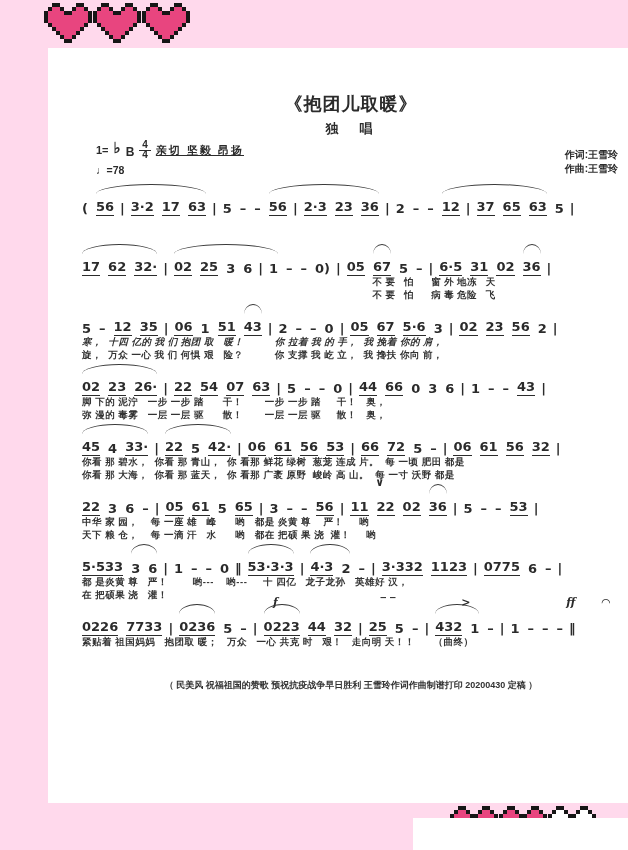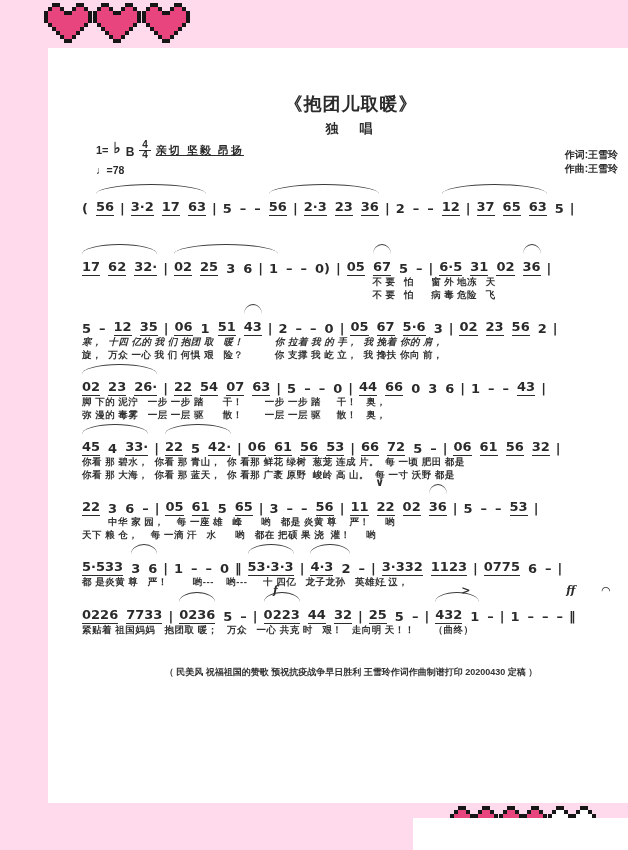--- a/index.html
+++ b/index.html
@@ -495,21 +495,21 @@
             <span class="tk u">36</span>
             <span class="tk bar">|</span>
             <span class="tk">5</span>
             <span class="tk">–</span>
             <span class="tk">–</span>
             <span class="tk u">53</span>
             <span class="tk bar">|</span>
             <div class="arc" style="left: 347px; width: 18px;"></div>
             <span class="mark" style="left: 54.5%;">∨</span>
           </div>
-          <div class="lyr" style="padding-left: 0%; margin-left: 26px;">中华 家 园，    每 一座 雄   峰      哟   都是 炎黄 尊    严！     哟</div>
+          <div class="lyr" style="padding-left: 0%;">中华 家 园，    每 一座 雄   峰      哟   都是 炎黄 尊    严！     哟</div>
           <div class="lyr" style="padding-left: 0%;">天下 粮 仓，    每 一滴 汗   水      哟   都在 把硕 果 浇  灌！     哟</div>
         </div>
         <div class="mline">
           <div class="notes">
             <span class="tk u">5·533</span>
             <span class="tk">3</span>
             <span class="tk">6</span>
             <span class="tk bar">|</span>
             <span class="tk">1</span>
             <span class="tk">–</span>
@@ -527,20 +527,21 @@
             <span class="tk bar">|</span>
             <span class="tk u">0775</span>
             <span class="tk">6</span>
             <span class="tk">–</span>
             <span class="tk bar">|</span>
             <div class="arc" style="left: 49px; width: 26px;"></div>
             <div class="arc" style="left: 166px; width: 46px;"></div>
             <div class="arc" style="left: 228px; width: 40px;"></div>
           </div>
           <div class="lyr" style="padding-left: 0%;">都 是炎黄 尊   严！        哟---    哟---     十 四亿   龙子龙孙   英雄好 汉，</div>
+          <div class="lyr" style="padding-left: 0%;">在 把硕果 浇   灌！</div>
         </div>
         <div class="mline">
           <div class="notes">
             <span class="tk u">0226</span>
             <span class="tk u">7733</span>
             <span class="tk bar">|</span>
             <span class="tk u">0236</span>
             <span class="tk">5</span>
             <span class="tk">–</span>
             <span class="tk bar">|</span>

